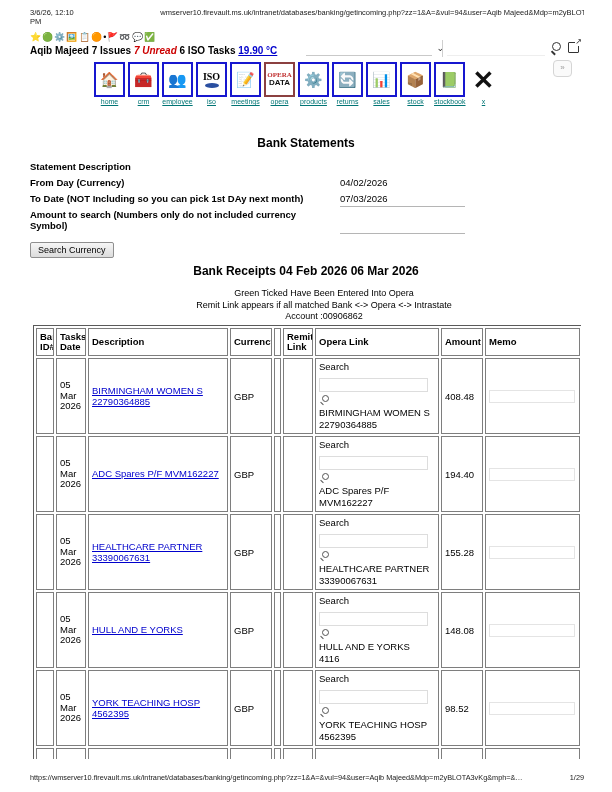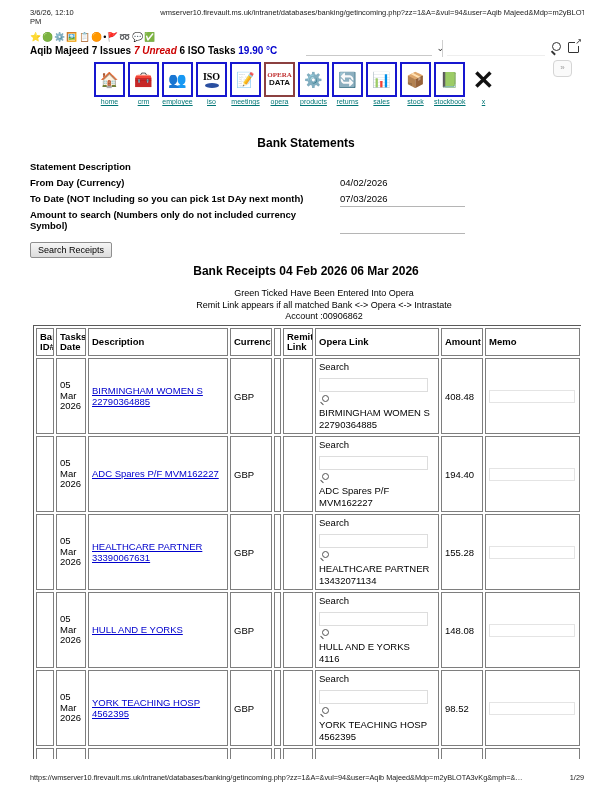--- a/index.html
+++ b/index.html
@@ -10,21 +10,21 @@
   .print-header{position:absolute;top:8px;left:30px;right:28px;font-size:7.5px;color:#1a1a1a;display:flex;}
   .print-header .ph-url{margin-left:76px;white-space:nowrap;overflow:hidden;}
   .print-footer{position:absolute;top:773px;left:30px;right:28px;font-size:7.3px;color:#1a1a1a;
                 display:flex;justify-content:space-between;}
 
   
   .favicon-row{position:absolute;top:32px;left:30px;font-size:9px;letter-spacing:1px;white-space:nowrap;}
   .favicon-row span{display:inline-block;}
   .status-line{position:absolute;top:45px;left:30px;font-size:10px;font-weight:bold;white-space:nowrap;}
   .status-line .unread{color:#c00;font-style:italic;}
-  .status-line .temp-link{color:#0000cc;}
+  .status-line .temp-link{color:#0000cc;text-decoration:underline;}
   .ctrl-select{position:absolute;top:42px;left:306px;width:126px;height:13px;border-bottom:1px solid #c9c9c9;}
   .ctrl-select .chev{position:absolute;right:-12px;top:1px;font-size:9px;color:#333;}
   .ctrl-divider{position:absolute;top:40px;left:442px;height:17px;border-left:1px solid #cfcfcf;}
   .ctrl-search-line{position:absolute;top:42px;left:447px;width:98px;height:13px;border-bottom:1px solid #eee;}
   .mag-big{position:absolute;top:42px;left:551px;width:11px;height:11px;}
   .mag-big::before{content:"";position:absolute;right:1px;top:0;width:7px;height:7px;border:1.5px solid #333;border-radius:50%;}
   .mag-big::after{content:"";position:absolute;left:0;bottom:0;width:5px;height:1.5px;background:#333;transform:rotate(45deg);}
   .ext-icon{position:absolute;top:42px;left:568px;width:9px;height:9px;border:1.5px solid #333;border-radius:1px;}
   .ext-icon::after{content:"↗";position:absolute;top:-6px;right:-4px;font-size:8px;color:#333;background:#fff;}
   .more-btn{position:absolute;top:60px;left:553px;width:17px;height:15px;border:1px solid #d5d5d5;border-radius:4px;
@@ -173,21 +173,21 @@
       <span class="form-value">04/02/2026</span>
     </div>
     <div class="form-row">
       <span class="form-label">To Date (NOT Including so you can pick 1st DAy next month)</span>
       <span class="form-value underlined">07/03/2026</span>
     </div>
     <div class="form-row" style="min-height:28px;">
       <span class="form-label">Amount to search (Numbers only do not included currency Symbol)</span>
       <span class="form-value underlined" style="top:11px;"></span>
     </div>
-    <button class="search-btn">Search Receipts</button>
+    <button class="search-btn">Search Currency</button>
   </div>
 
   <div class="receipts-title">Bank Receipts 04 Feb 2026 06 Mar 2026</div>
 
   <div class="notes">
     <div>Green Ticked Have Been Entered Into Opera</div>
     <div>Remit Link appears if all matched Bank &lt;-&gt; Opera &lt;-&gt; Intrastate</div>
     <div>Account :00906862</div>
   </div>
 
@@ -247,21 +247,21 @@
             </td>
           </tr>
           <tr>
             <td></td>
             <td class="cell-date">05 Mar 2026</td>
             <td><a class="desc-link">HEALTHCARE PARTNER 33390067631</a></td>
             <td>GBP</td>
             <td></td>
             <td></td>
             <td class="cell-opera"><div>Search</div><div class="opera-input"></div><span class="mag-icon"></span><div class="opera-text">HEALTHCARE PARTNER
-13432071134</div></td>
+33390067631</div></td>
             <td class="cell-amount">155.28</td>
             <td class="cell-memo">
               <div class="memo-input"></div>
             </td>
           </tr>
           <tr>
             <td></td>
             <td class="cell-date">05 Mar 2026</td>
             <td><a class="desc-link">HULL AND E YORKS</a></td>
             <td>GBP</td>

